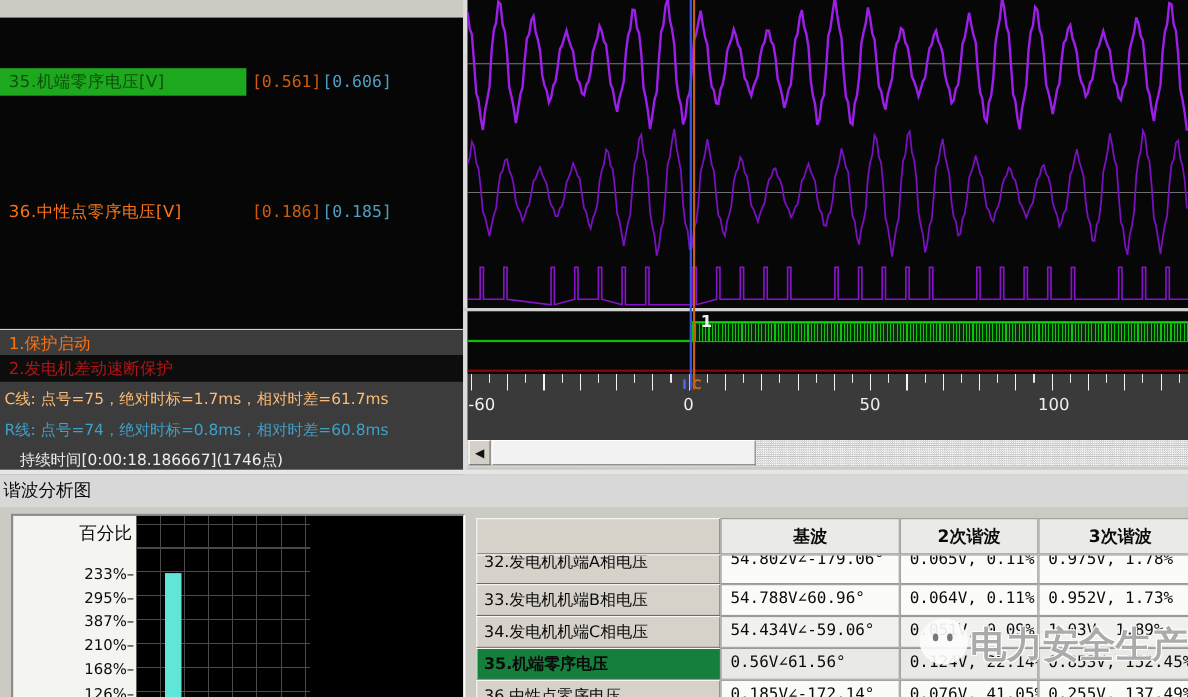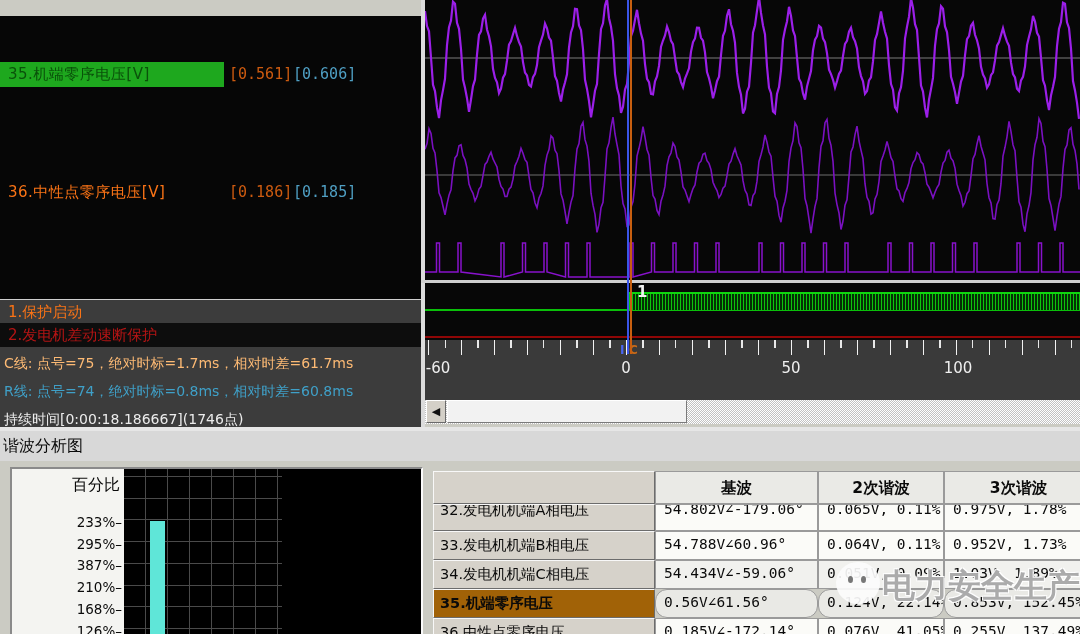--- a/index.html
+++ b/index.html
@@ -80,22 +80,22 @@
       repeating-linear-gradient(180deg,transparent 0 7px,#4a4a4a 7px 8px,transparent 8px 21.7px);
   }
   #hbar { position:absolute; background:#5fe6d8; }
   
   #table-panel { left:433px; top:471px; width:660px; height:163px; }
   .trow { display:grid; grid-template-columns:222px 163px 126px 1fr; }
   .cell { border:1px solid #9a9a9a; font-size:14.5px; color:#0a0a0a; overflow:hidden; white-space:nowrap; }
   .cell.name { background:#d6d2ca; border-color:#f8f8f8 #6c6c6c #6c6c6c #f8f8f8; padding:4px 4px 0 6px; }
   .cell.valc { background:#fbfbf8; padding:4px 4px 0 8px; font-family:"DejaVu Sans Mono","Liberation Mono",monospace; }
   .cell.hdr { background:#eaeae6; font-weight:bold; text-align:center; padding-top:6px; font-size:15.5px; }
-  .trow.sel .name { background:#a16207; font-weight:bold; }
-  .trow.sel .valc { background:#e9e9e5;border-radius:12px; }
+  .trow.sel .name { background:#15803d; font-weight:bold; }
+  .trow.sel .valc { background:#e9e9e5; }
   .trow.alt .valc { background:#f1f1ee; }
   .trow.clip .cell > span { display:block; margin-top:-8px; }
   
   #watermark { left:828px; top:558px; width:252px; height:50px; pointer-events:none; }
   #wm-logo { position:absolute; left:8px; top:4px; width:44px; height:42px; background:rgba(252,252,252,.92);
     border-radius:50%; }
   #wm-logo:before, #wm-logo:after { content:""; position:absolute; top:14px; width:5px; height:7px;
     background:#777; border-radius:50%; }
   #wm-logo:before { left:12px; } #wm-logo:after { left:25px; }
   #wm-text { position:absolute; left:54px; top:6px; font-size:33px; font-weight:bold; letter-spacing:0px;
@@ -116,21 +116,21 @@
     <div class="ch-label grn" style="left:8px; top:167px;">36.中性点零序电压[V]</div>
     <div class="val val-c" style="left:229px; top:167px;">[0.186]</div>
     <div class="val val-r" style="left:293px; top:167px;">[0.185]</div>
 
     <div class="dig-row grn" style="top:283px; background:#3c3c3c; border-top:1px solid #cfcfcf;">1.保护启动</div>
     <div class="dig-row" style="top:307px; background:#0d0d0d; color:#b41414;">2.发电机差动速断保护</div>
 
     <div id="info-block">
       <div class="info-line" style="color:#fdba74;">C线: 点号=75，绝对时标=1.7ms，相对时差=61.7ms</div>
       <div class="info-line" style="color:#3fa0c8;">R线: 点号=74，绝对时标=0.8ms，相对时差=60.8ms</div>
-      <div class="info-line" style="color:#ececec;">持续时间[0:00:18.186667](1746点)</div>
+      <div class="info-line" style="color:#ececec;margin-left:14px;">持续时间[0:00:18.186667](1746点)</div>
     </div>
   </div>
 
   <div id="divider-v" class="abs"></div>
   <div id="edge-r" class="abs"></div>
 
   <div id="wave-panel" class="abs">
     <svg id="wavesvg" width="655" height="280" xmlns="http://www.w3.org/2000/svg">
       <line x1="0" y1="58" x2="655" y2="58" stroke="#7d7d7d" stroke-width="1"></line>
       <line x1="0" y1="175" x2="655" y2="175" stroke="#6f6f6f" stroke-width="1"></line>

